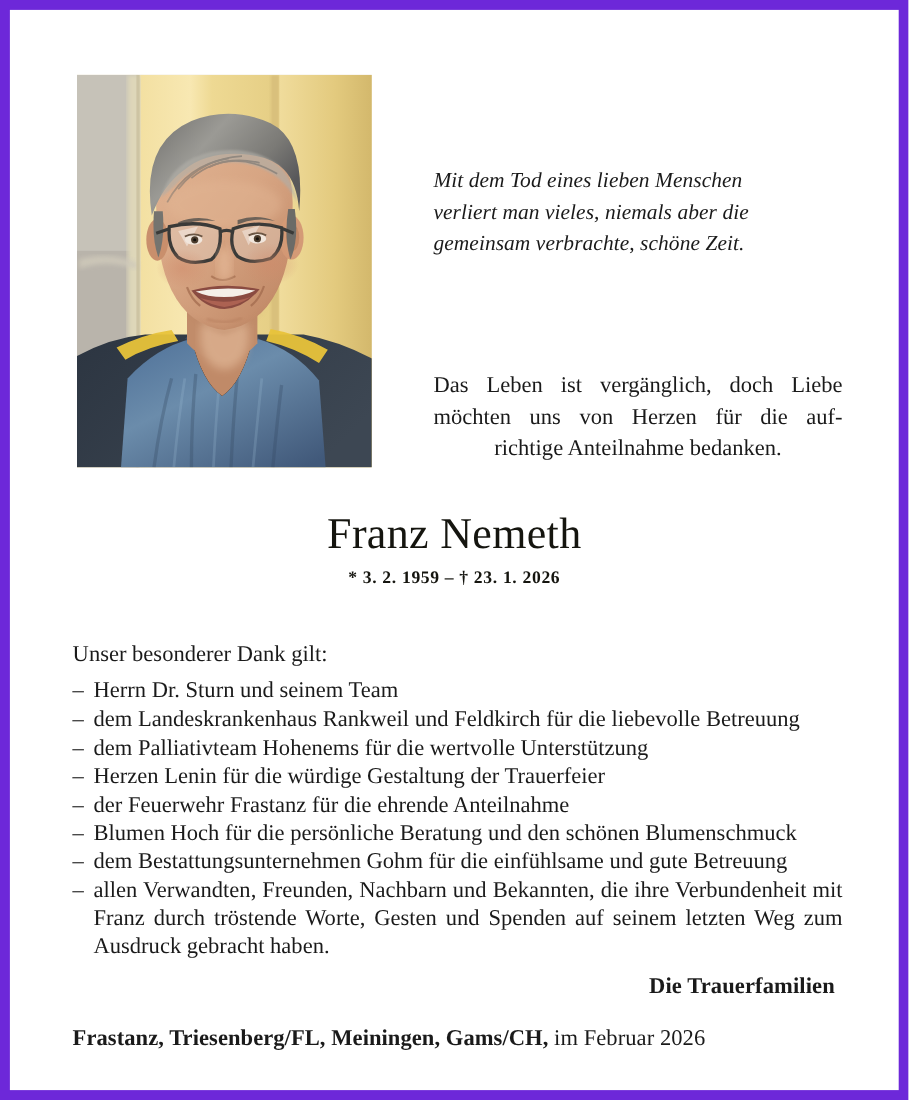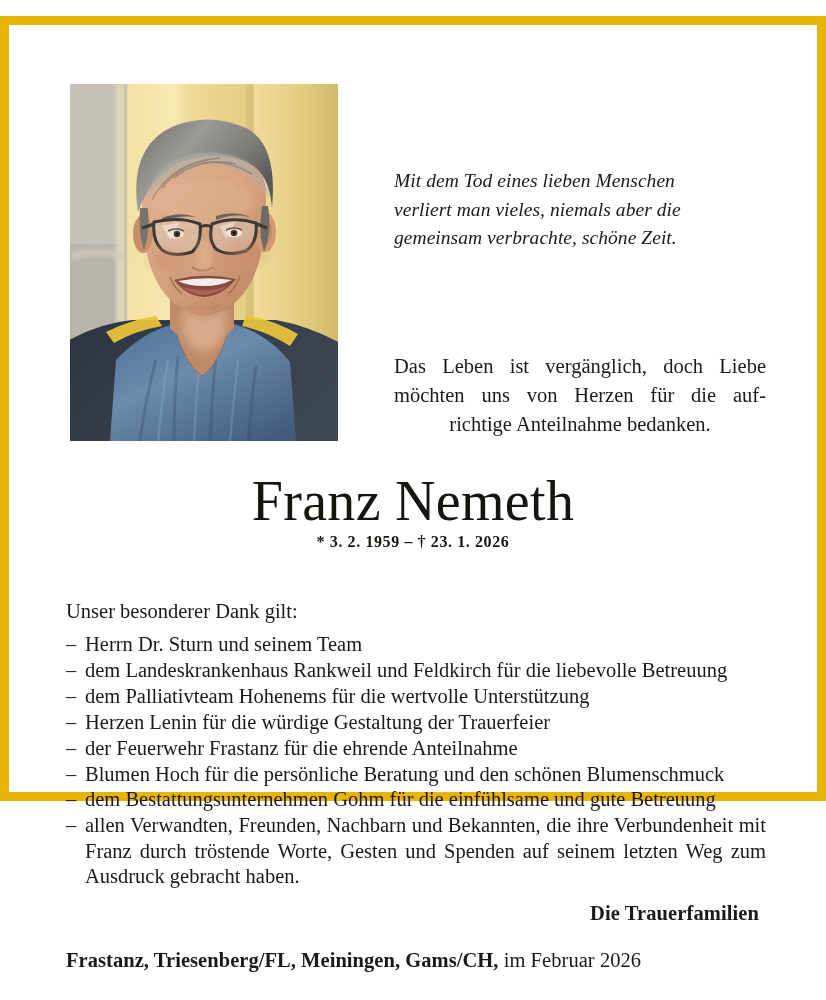--- a/index.html
+++ b/index.html
@@ -13,24 +13,23 @@
     font-family: "Liberation Serif", "DejaVu Serif", serif;
     color: #1a1a1a;
     overflow: hidden;
   }
 
   
   .notice {
     position: relative;
     box-sizing: border-box;
     width: 826px;
-    height: 785px;
-    background: #eab308;
+    height: 1000px;
+    background: #6d28d9;
     padding: 9px;
-    margin-top: 16px;
   }
   .page {
     position: relative;
     box-sizing: border-box;
     width: 100%;
     height: 100%;
     background: #ffffff;
   }
 
   
@@ -98,21 +97,21 @@
 
   
   .name-block {
     position: absolute;
     left: 0;
     top: 448px;
     width: 100%;
     text-align: center;
   }
   .name {
-    font-size: 56px;
+    font-size: 40px;
     line-height: 56px;
     letter-spacing: 0.3px;
     color: #15150f;
   }
   .dates {
     margin-top: 4px;
     font-size: 16px;
     font-weight: bold;
     letter-spacing: 0.6px;
     color: #15150f;

